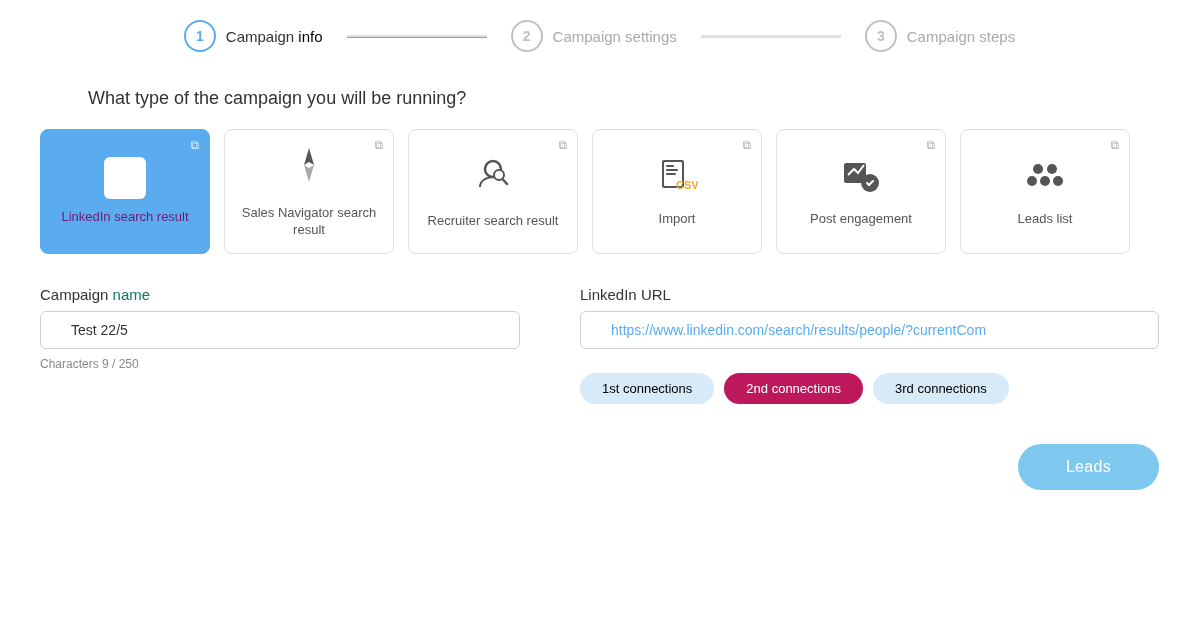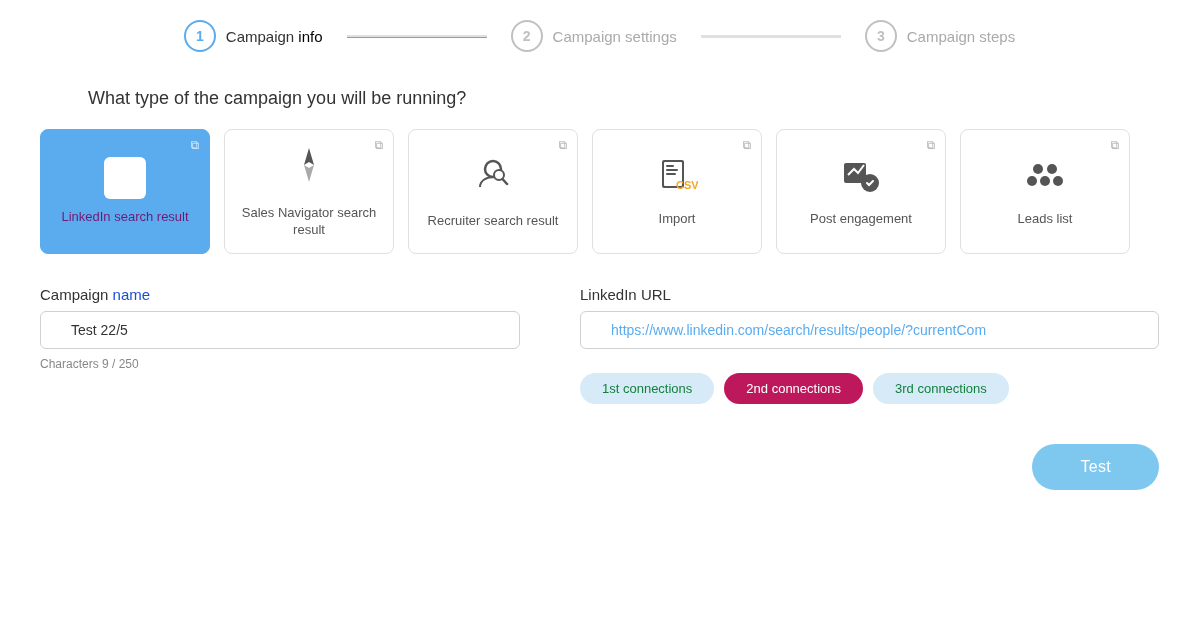--- a/index.html
+++ b/index.html
@@ -176,21 +176,21 @@
       flex: 1;
     }
 
     .form-label {
       font-size: 15px;
       font-weight: 500;
       color: #333;
     }
 
     .form-label span.highlight {
-      color: #1d4ed8;
+      color: #0f766e;
     }
 
     .form-input {
       width: 100%;
       padding: 10px 30px;
       border: 1.5px solid #d0d0d0;
       border-radius: 6px;
       font-size: 14px;
       color: #333;
       outline: none;
@@ -217,21 +217,21 @@
       padding: 8px 22px;
       border-radius: 20px;
       font-size: 13px;
       cursor: pointer;
       border: none;
       outline: none;
     }
 
     .pill.inactive {
       background: #d6eaf8;
-      color: #15803d;
+      color: #000000;
       text-align: center;
     }
 
     .pill.active {
       background: #be185d;
       color: #fff;
     }
 
     
     .footer {
@@ -398,16 +398,16 @@
       <div class="connection-pills">
         <button class="pill inactive">1st connections</button>
         <button class="pill active">2nd connections</button>
         <button class="pill inactive">3rd connections</button>
       </div>
     </div>
 
   </div>
 
   <div class="footer">
-    <button class="next-btn">Test</button>
+    <button class="next-btn">Leads</button>
   </div>
 
 </div>
 
 </body></html>

